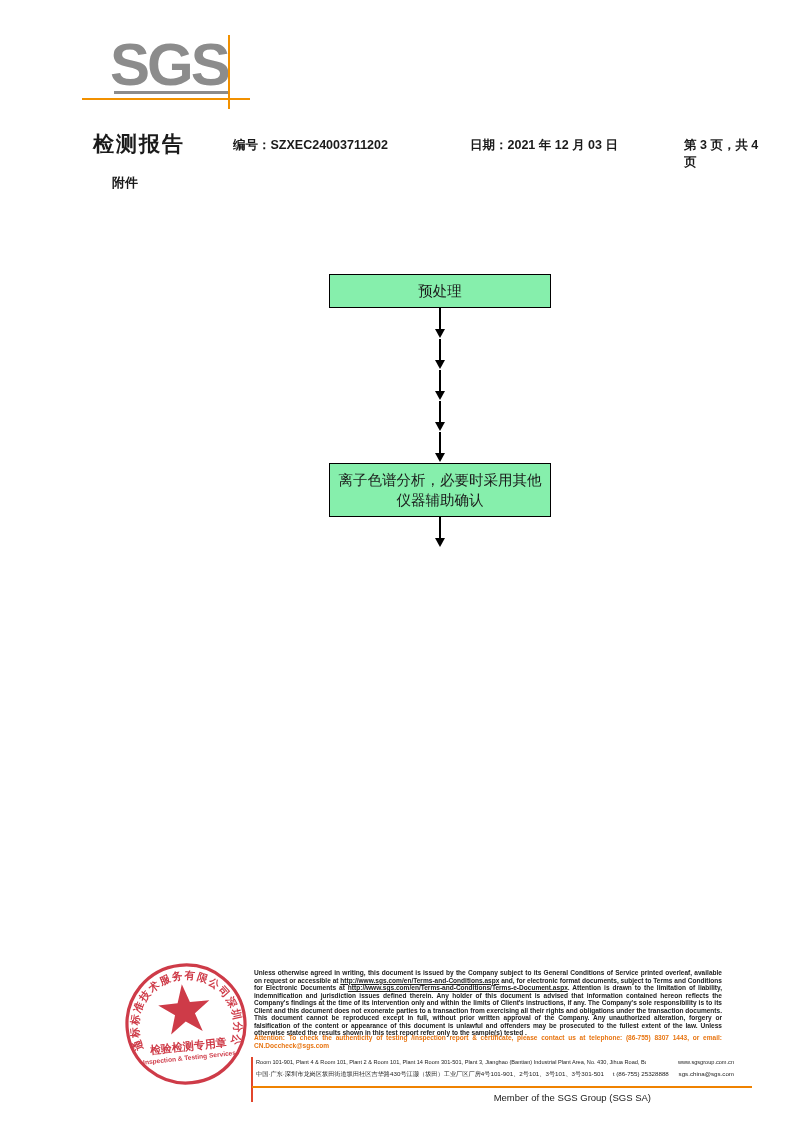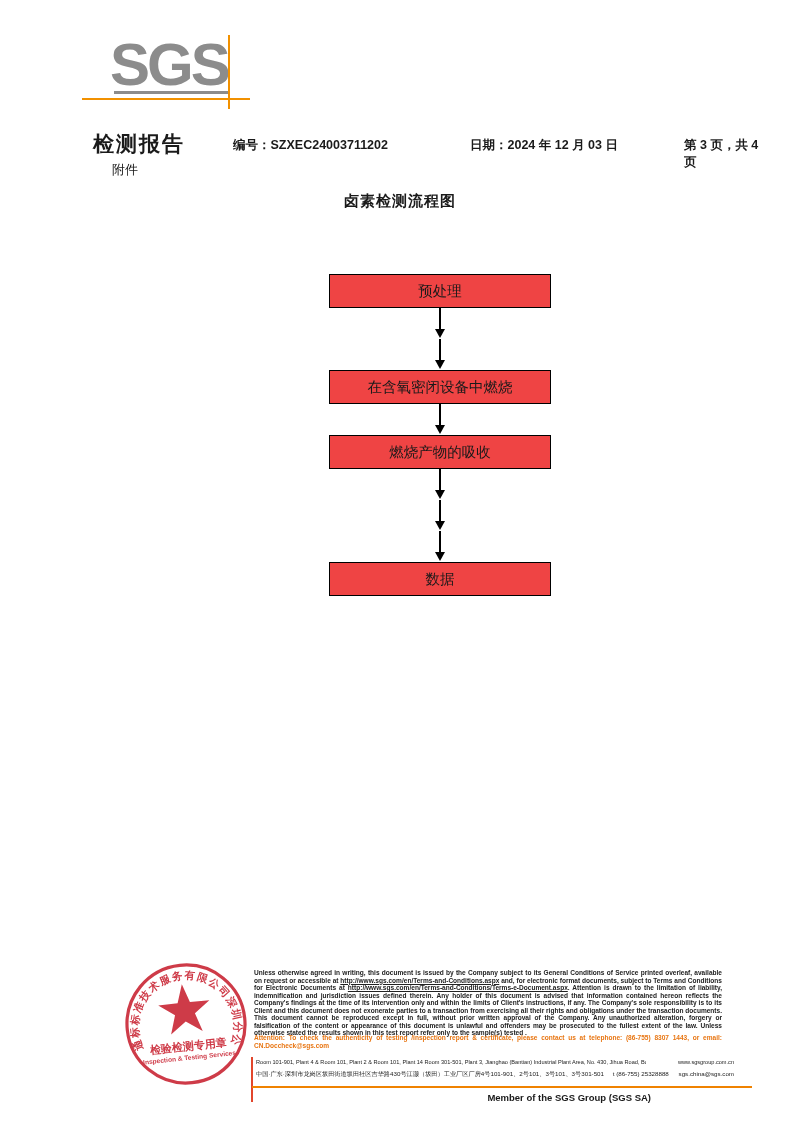--- a/index.html
+++ b/index.html
@@ -15,33 +15,33 @@
     position:absolute; left:74px; top:18px;
     font-family:"Liberation Sans", sans-serif;
     font-size:60px; font-weight:bold; letter-spacing:-3px; color:#8c8c8c;
   }
   .logo-underline { position:absolute; left:78px; top:79px; width:116px; height:3px; background:#8c8c8c; }
   .logo-hline { position:absolute; left:46px; top:86px; width:168px; height:2px; background:#f29100; }
   .logo-vline { position:absolute; left:192px; top:23px; width:2px; height:74px; background:#f29100; }
 
   
   .report-title { position:absolute; left:57px; top:118px; font-size:21px; font-weight:bold; letter-spacing:2px; }
-  .attachment   { position:absolute; left:76px; top:149px; font-size:13px; font-weight:normal; }
+  .attachment   { position:absolute; left:76px; top:162px; font-size:13px; font-weight:bold; }
   .hfield { position:absolute; top:125px; font-size:12.5px; font-weight:bold; }
   .hfield .val { font-weight:600; }
   .f-no   { left:197px;text-align:center; }
   .f-date { left:434px; }
   .f-page { left:648px; }
 
   
   .chart-title { position:absolute; left:0; right:0; top:180px; text-align:center;
     font-family:"Liberation Serif", serif; font-size:15px; font-weight:bold; letter-spacing:1px; }
   .flow { position:absolute; left:293px; top:262px; width:222px; display:flex; flex-direction:column; align-items:center; }
   .flow-box {
-    width:222px; border:1.5px solid #000; background:#ef4444;
+    width:222px; border:1.5px solid #000; background:#86efac;
     font-family:"Liberation Serif", serif; font-size:14.5px; line-height:20px;
     text-align:center; padding:6px 4px;
   }
   .flow-arrow { position:relative; width:1.5px; height:21px; background:#000; margin:0 auto; }
   .flow-arrow::after {
     content:""; position:absolute; left:-4.2px; bottom:-9px;
     border:5px solid transparent; border-top:9px solid #000; border-bottom:0;
   }
   .arrow-wrap { height:31px; display:flex; align-items:flex-start; padding-top:0; }
 
@@ -61,66 +61,63 @@
     color:#e87511; font-size:6.55px; line-height:7.6px; font-weight:bold; text-align:justify;
   }
   .addr-block { position:absolute; left:220px; top:1047px; width:478px; font-size:5.6px; line-height:7px; color:#222; }
   .addr-line { display:flex; justify-content:space-between; align-items:flex-start; margin-bottom:4px; }
   .addr-line .left { max-width:390px; white-space:nowrap; overflow:hidden; }
   .addr-line .right { text-align:right; white-space:nowrap; }
   .addr-cn { font-size:6.2px; }
   .addr-right2 span { margin-left:8px; }
   .crop-vline { position:absolute; left:215px; top:1045px; width:1.5px; height:45px; background:#e2462c; }
   .orange-rule { position:absolute; left:216px; top:1074px; width:500px; height:2px; background:#ef8200; }
-  .member { position:absolute; right:113px; top:1080px; font-size:9.5px; font-weight:bold; color:#1a1a1a; }
+  .member { position:absolute; right:113px; top:1080px; font-size:9.5px; font-weight:normal; color:#1a1a1a; }
 </style>
 </head>
 <body>
 
 <div class="page">
 
   <div class="logo-text">SGS</div>
   <div class="logo-underline"></div>
   <div class="logo-hline"></div>
   <div class="logo-vline"></div>
 
   <div class="report-title">检测报告</div>
   <div class="attachment">附件</div>
   <div class="hfield f-no">
     <span>编号：</span><span class="val">SZXEC24003711202</span>
   </div>
   <div class="hfield f-date">
-    <span>日期：</span><span class="val">2024 年 12 月 03 日</span>
+    <span>日期：</span><span class="val">2021 年 12 月 03 日</span>
   </div>
   <div class="hfield f-page">第 3 页，共 4 页</div>
 
-  <div class="chart-title">卤素检测流程图</div>
   <div class="flow">
     <div class="flow-box">预处理</div>
-    <div class="arrow-wrap">
-        <div class="flow-arrow"></div>
-      </div>
-    <div class="arrow-wrap">
-        <div class="flow-arrow"></div>
-      </div>
-    <div class="flow-box">在含氧密闭设备中燃烧</div>
-    <div class="arrow-wrap">
-        <div class="flow-arrow"></div>
-      </div>
-    <div class="flow-box">燃烧产物的吸收</div>
     <div class="arrow-wrap">
         <div class="flow-arrow"></div>
       </div>
     <div class="arrow-wrap">
         <div class="flow-arrow"></div>
       </div>
     <div class="arrow-wrap">
         <div class="flow-arrow"></div>
       </div>
-    <div class="flow-box">数据</div>
+    <div class="arrow-wrap">
+        <div class="flow-arrow"></div>
+      </div>
+    <div class="arrow-wrap">
+        <div class="flow-arrow"></div>
+      </div>
+    <div class="flow-box">离子色谱分析，必要时采用其他仪器辅助确认</div>
+    <div class="arrow-wrap">
+        <div class="flow-arrow"></div>
+      </div>
   </div>
 
 
   <svg class="stamp" viewBox="0 0 140 140">
     <circle cx="70" cy="70" r="59" fill="none" stroke="#c8202f" stroke-width="3.2"></circle>
     <defs>
       <path id="ringPath" d="M 26,92 A 48,48 0 1 1 114,92" fill="none"></path>
     </defs>
     <text font-size="10.5" font-weight="bold" fill="#c8202f" letter-spacing="1.5" font-family="Liberation Serif, serif">
       <textPath href="#ringPath" startOffset="2">通标标准技术服务有限公司深圳分公司</textPath>

